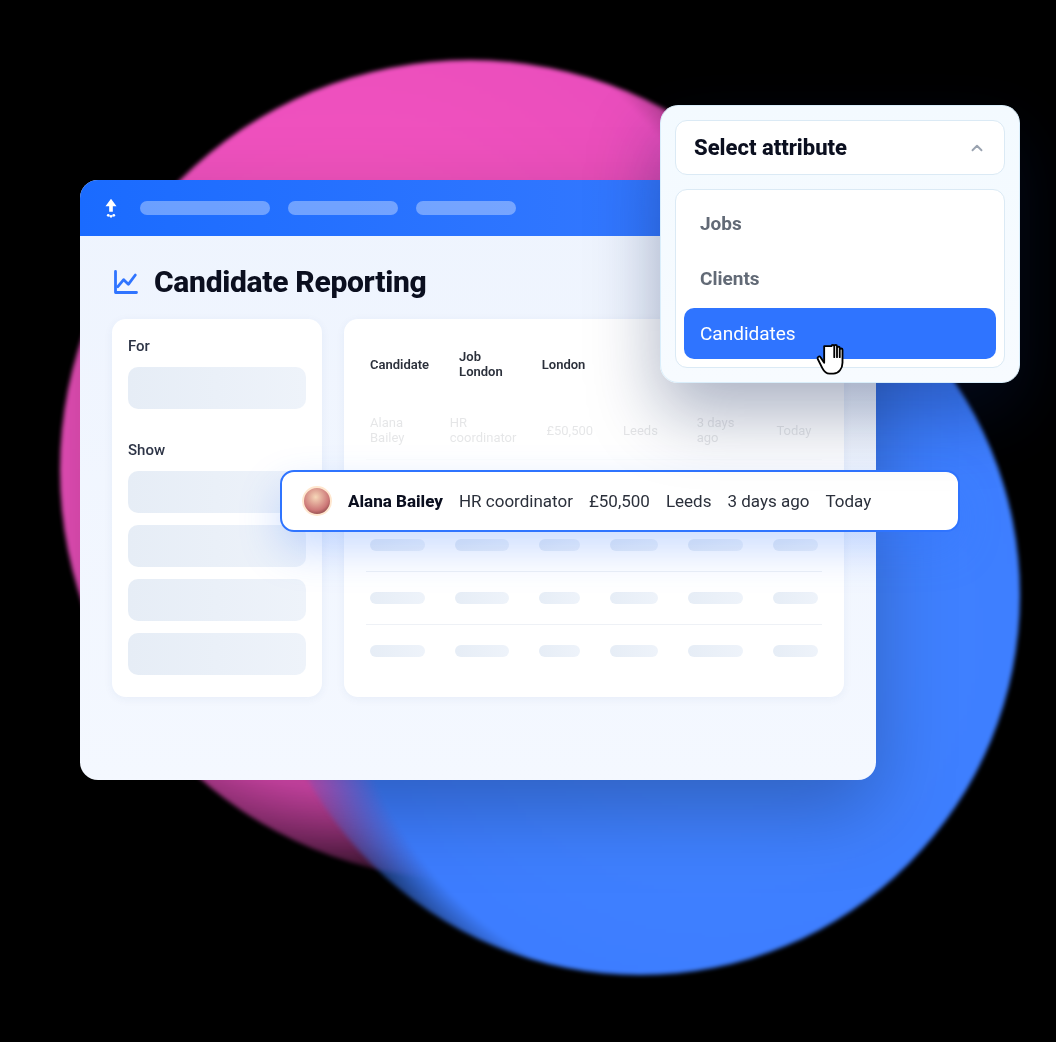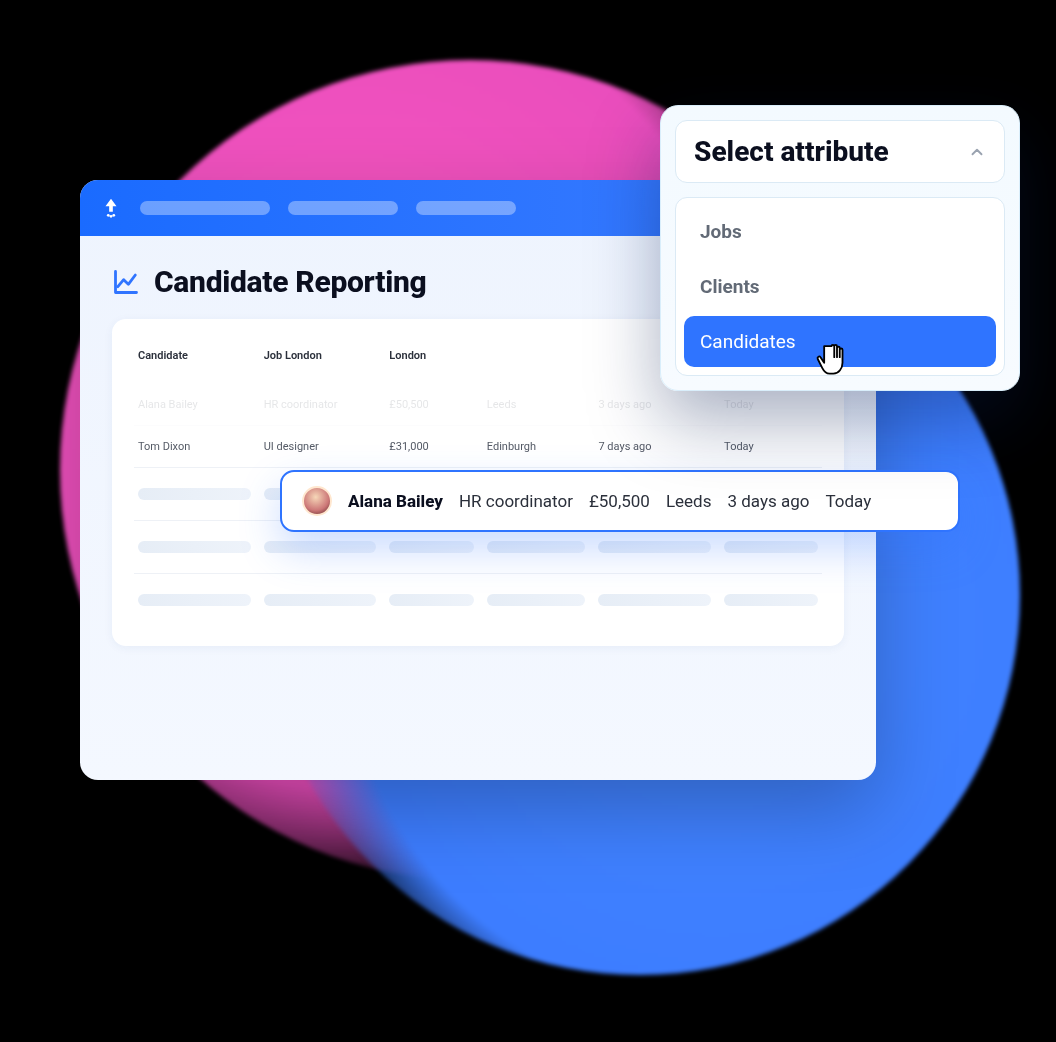--- a/index.html
+++ b/index.html
@@ -87,24 +87,24 @@
     background: #fff;
     border-radius: 14px;
     padding: 16px 22px 20px;
     box-shadow: 0 2px 10px rgba(30,60,140,0.06);
     position: relative;
   }
   .tbl { width: 100%; }
   .tbl-row {
     display: grid;
     grid-template-columns: 1.2fr 1.2fr 0.9fr 1.05fr 1.2fr 1fr;
-    gap: 13px;
+    gap: 30px;
     align-items: center;
     padding: 14px 4px;
-    font-size: 11px;
+    font-size: 13px;
     color: #555b66;
     border-bottom: 1px solid #eef1f6;
   }
   .tbl-row.head { font-weight: 600; color: #2b303b; border-bottom: none; padding-bottom: 22px; }
   .tbl-row:last-child { border-bottom: none; }
 
   .skeleton-row { padding: 16px 4px; }
   .sk-pill { height: 12px; border-radius: 6px; background: linear-gradient(90deg,#e6edf6,#eef3fa); margin: 4px 0; }
 
   
@@ -144,21 +144,21 @@
     border: 1px solid #d9eefb;
   }
   .pop-header {
     background: #fff;
     border: 1px solid #dbeaf5;
     border-radius: 12px;
     padding: 14px 18px;
     display: flex;
     align-items: center;
     justify-content: space-between;
-    font-size: 28px;
+    font-size: 22px;
     font-weight: 800;
     color: #0b0f1f;
     cursor: pointer;
   }
   .chev { width: 18px; height: 18px; }
   .pop-list {
     margin-top: 14px;
     background: #fff;
     border: 1px solid #dbeaf5;
     border-radius: 12px;
@@ -214,20 +214,30 @@
     <div class="page-heading">
       <svg class="chart-ico" viewBox="0 0 24 24" fill="none" stroke="#2f74ff" stroke-width="2.4" stroke-linecap="round" stroke-linejoin="round">
         <path d="M3 3 V21 H21"></path>
         <path d="M5 16 L10 10 L14 14 L20 6"></path>
       </svg>
       <h1>Candidate Reporting</h1>
     </div>
 
     <div class="workspace">
 
+      <div class="sidebar">
+        <div class="side-label">For</div>
+        <div class="side-placeholder"></div>
+        <div style="height:8px"></div>
+        <div class="side-label">Show</div>
+        <div class="side-placeholder"></div>
+        <div class="side-placeholder"></div>
+        <div class="side-placeholder"></div>
+        <div class="side-placeholder"></div>
+      </div>
 
       <div class="table-panel">
         <div class="tbl">
           <div class="tbl-row head">
             <span>Candidate</span>
             <span>Job London</span>
             <span>London</span>
             <span></span>
             <span></span>
             <span></span>

